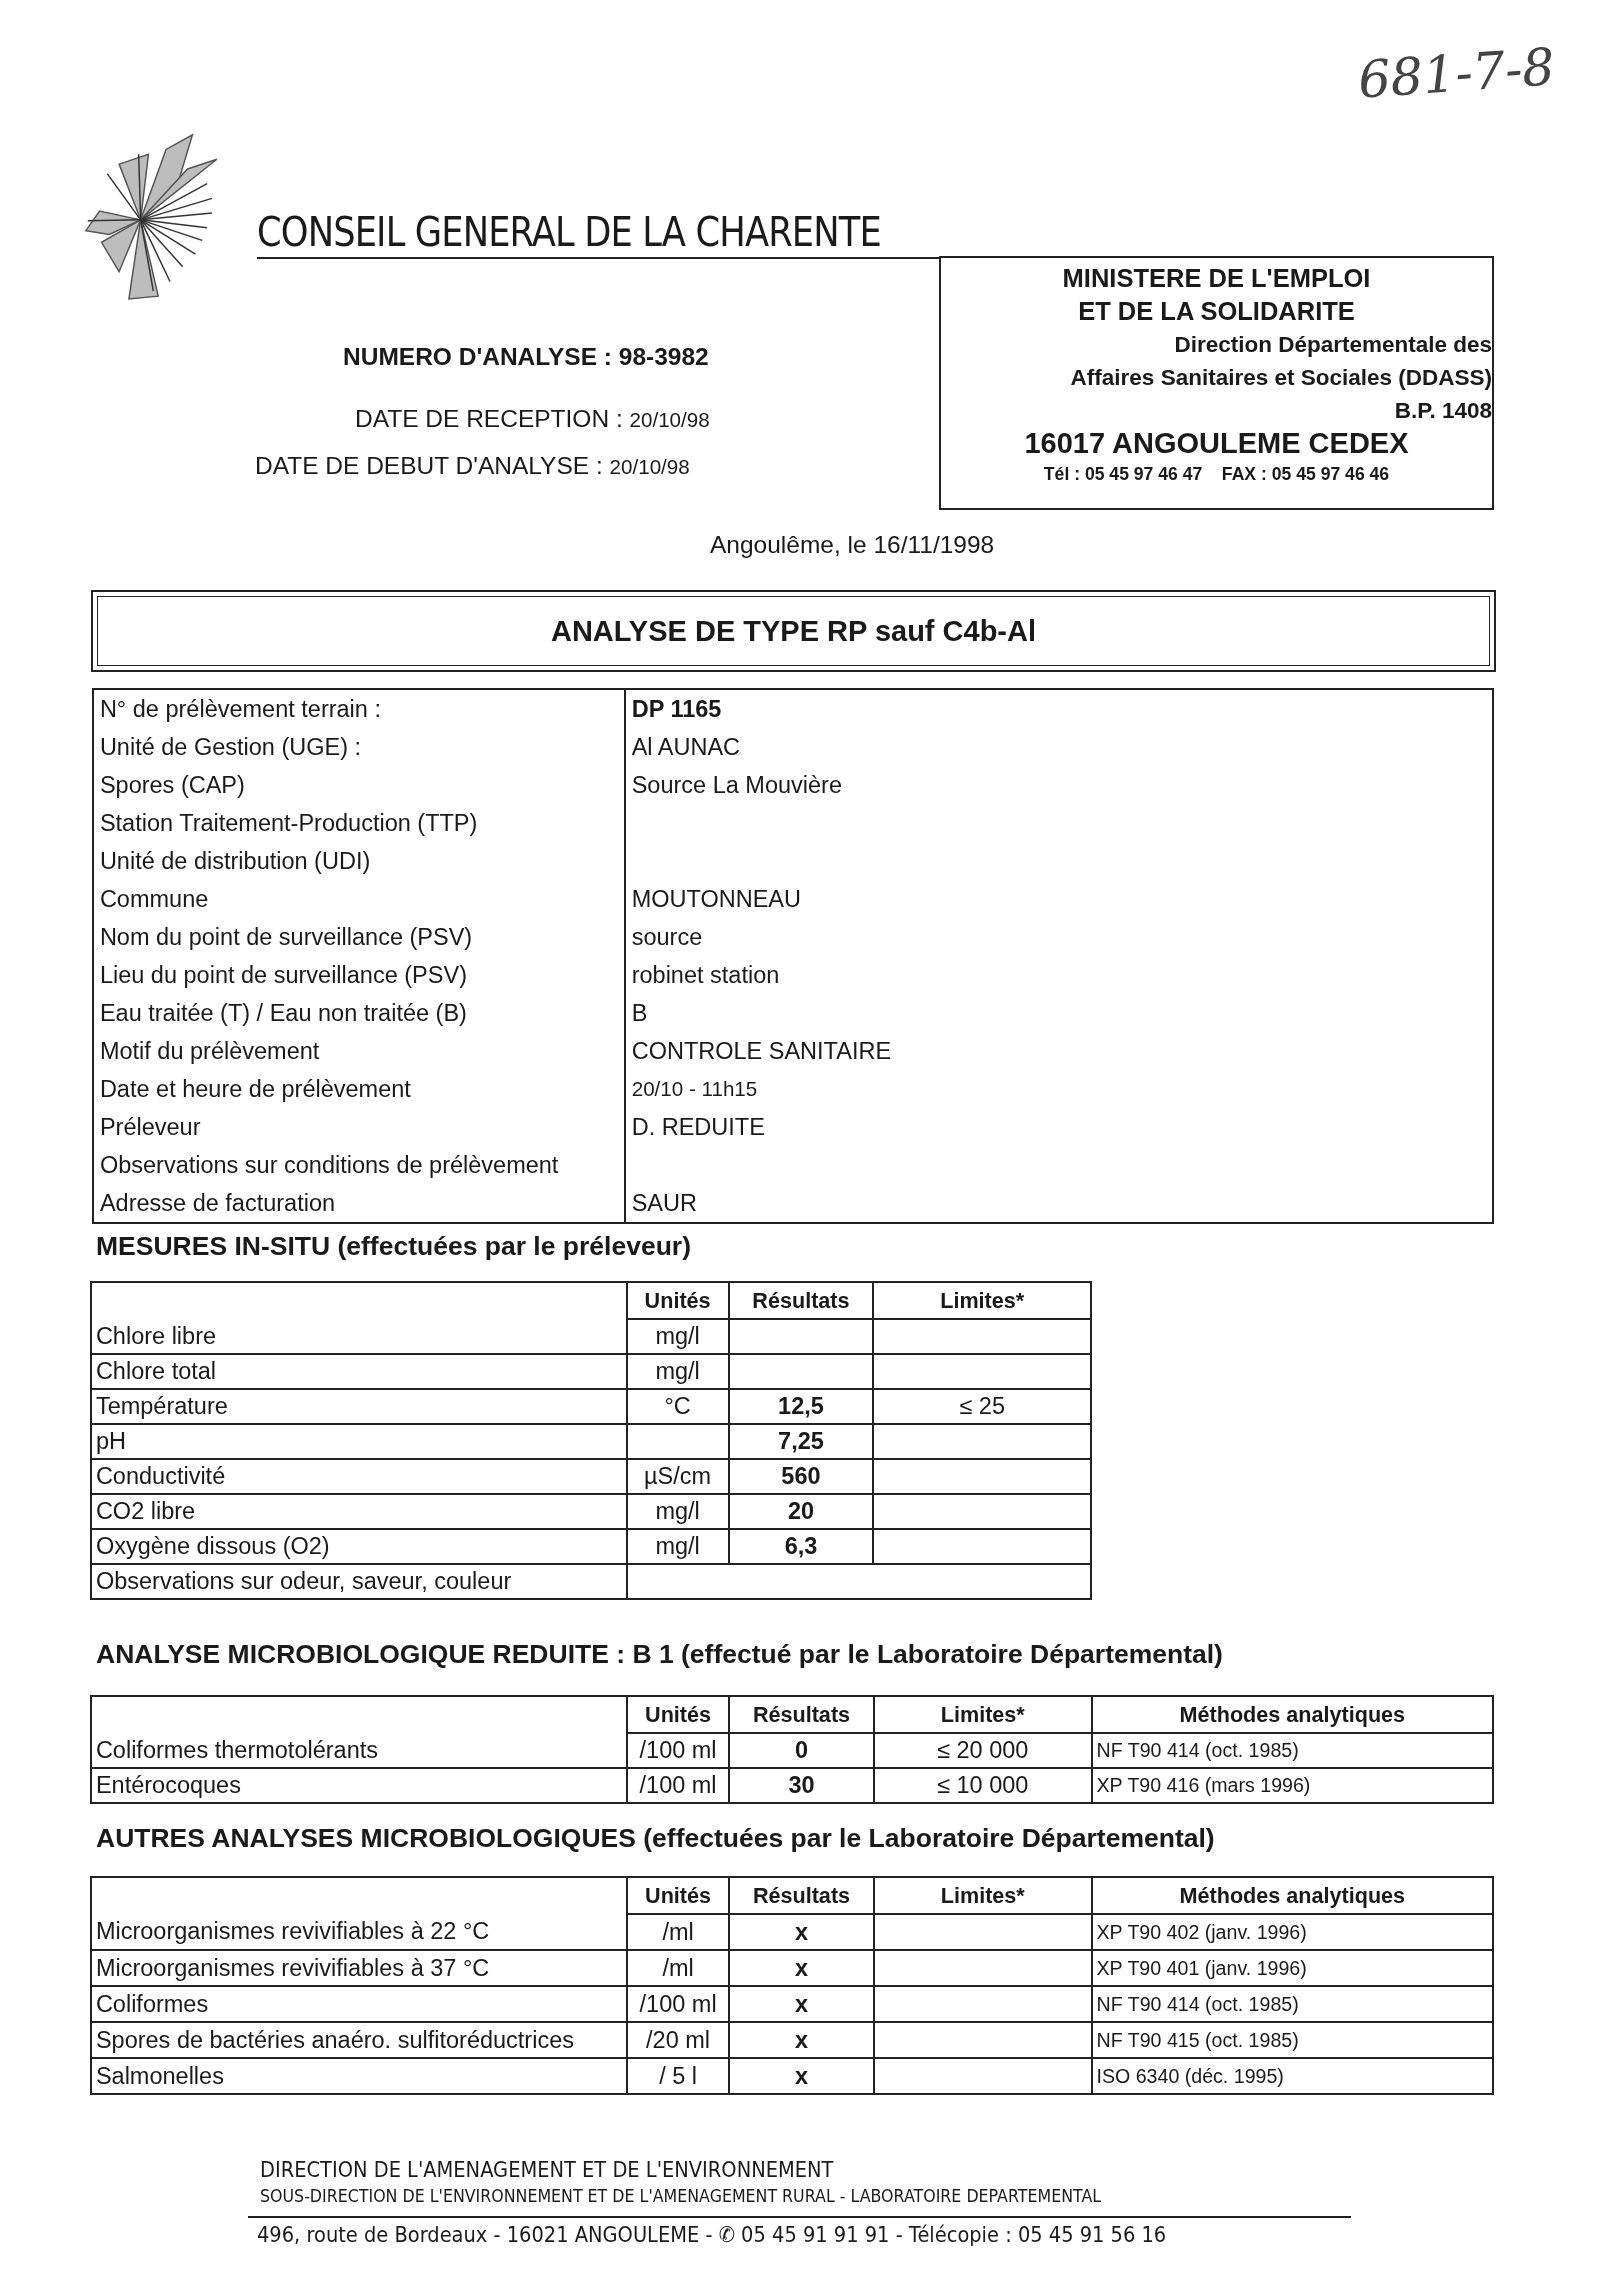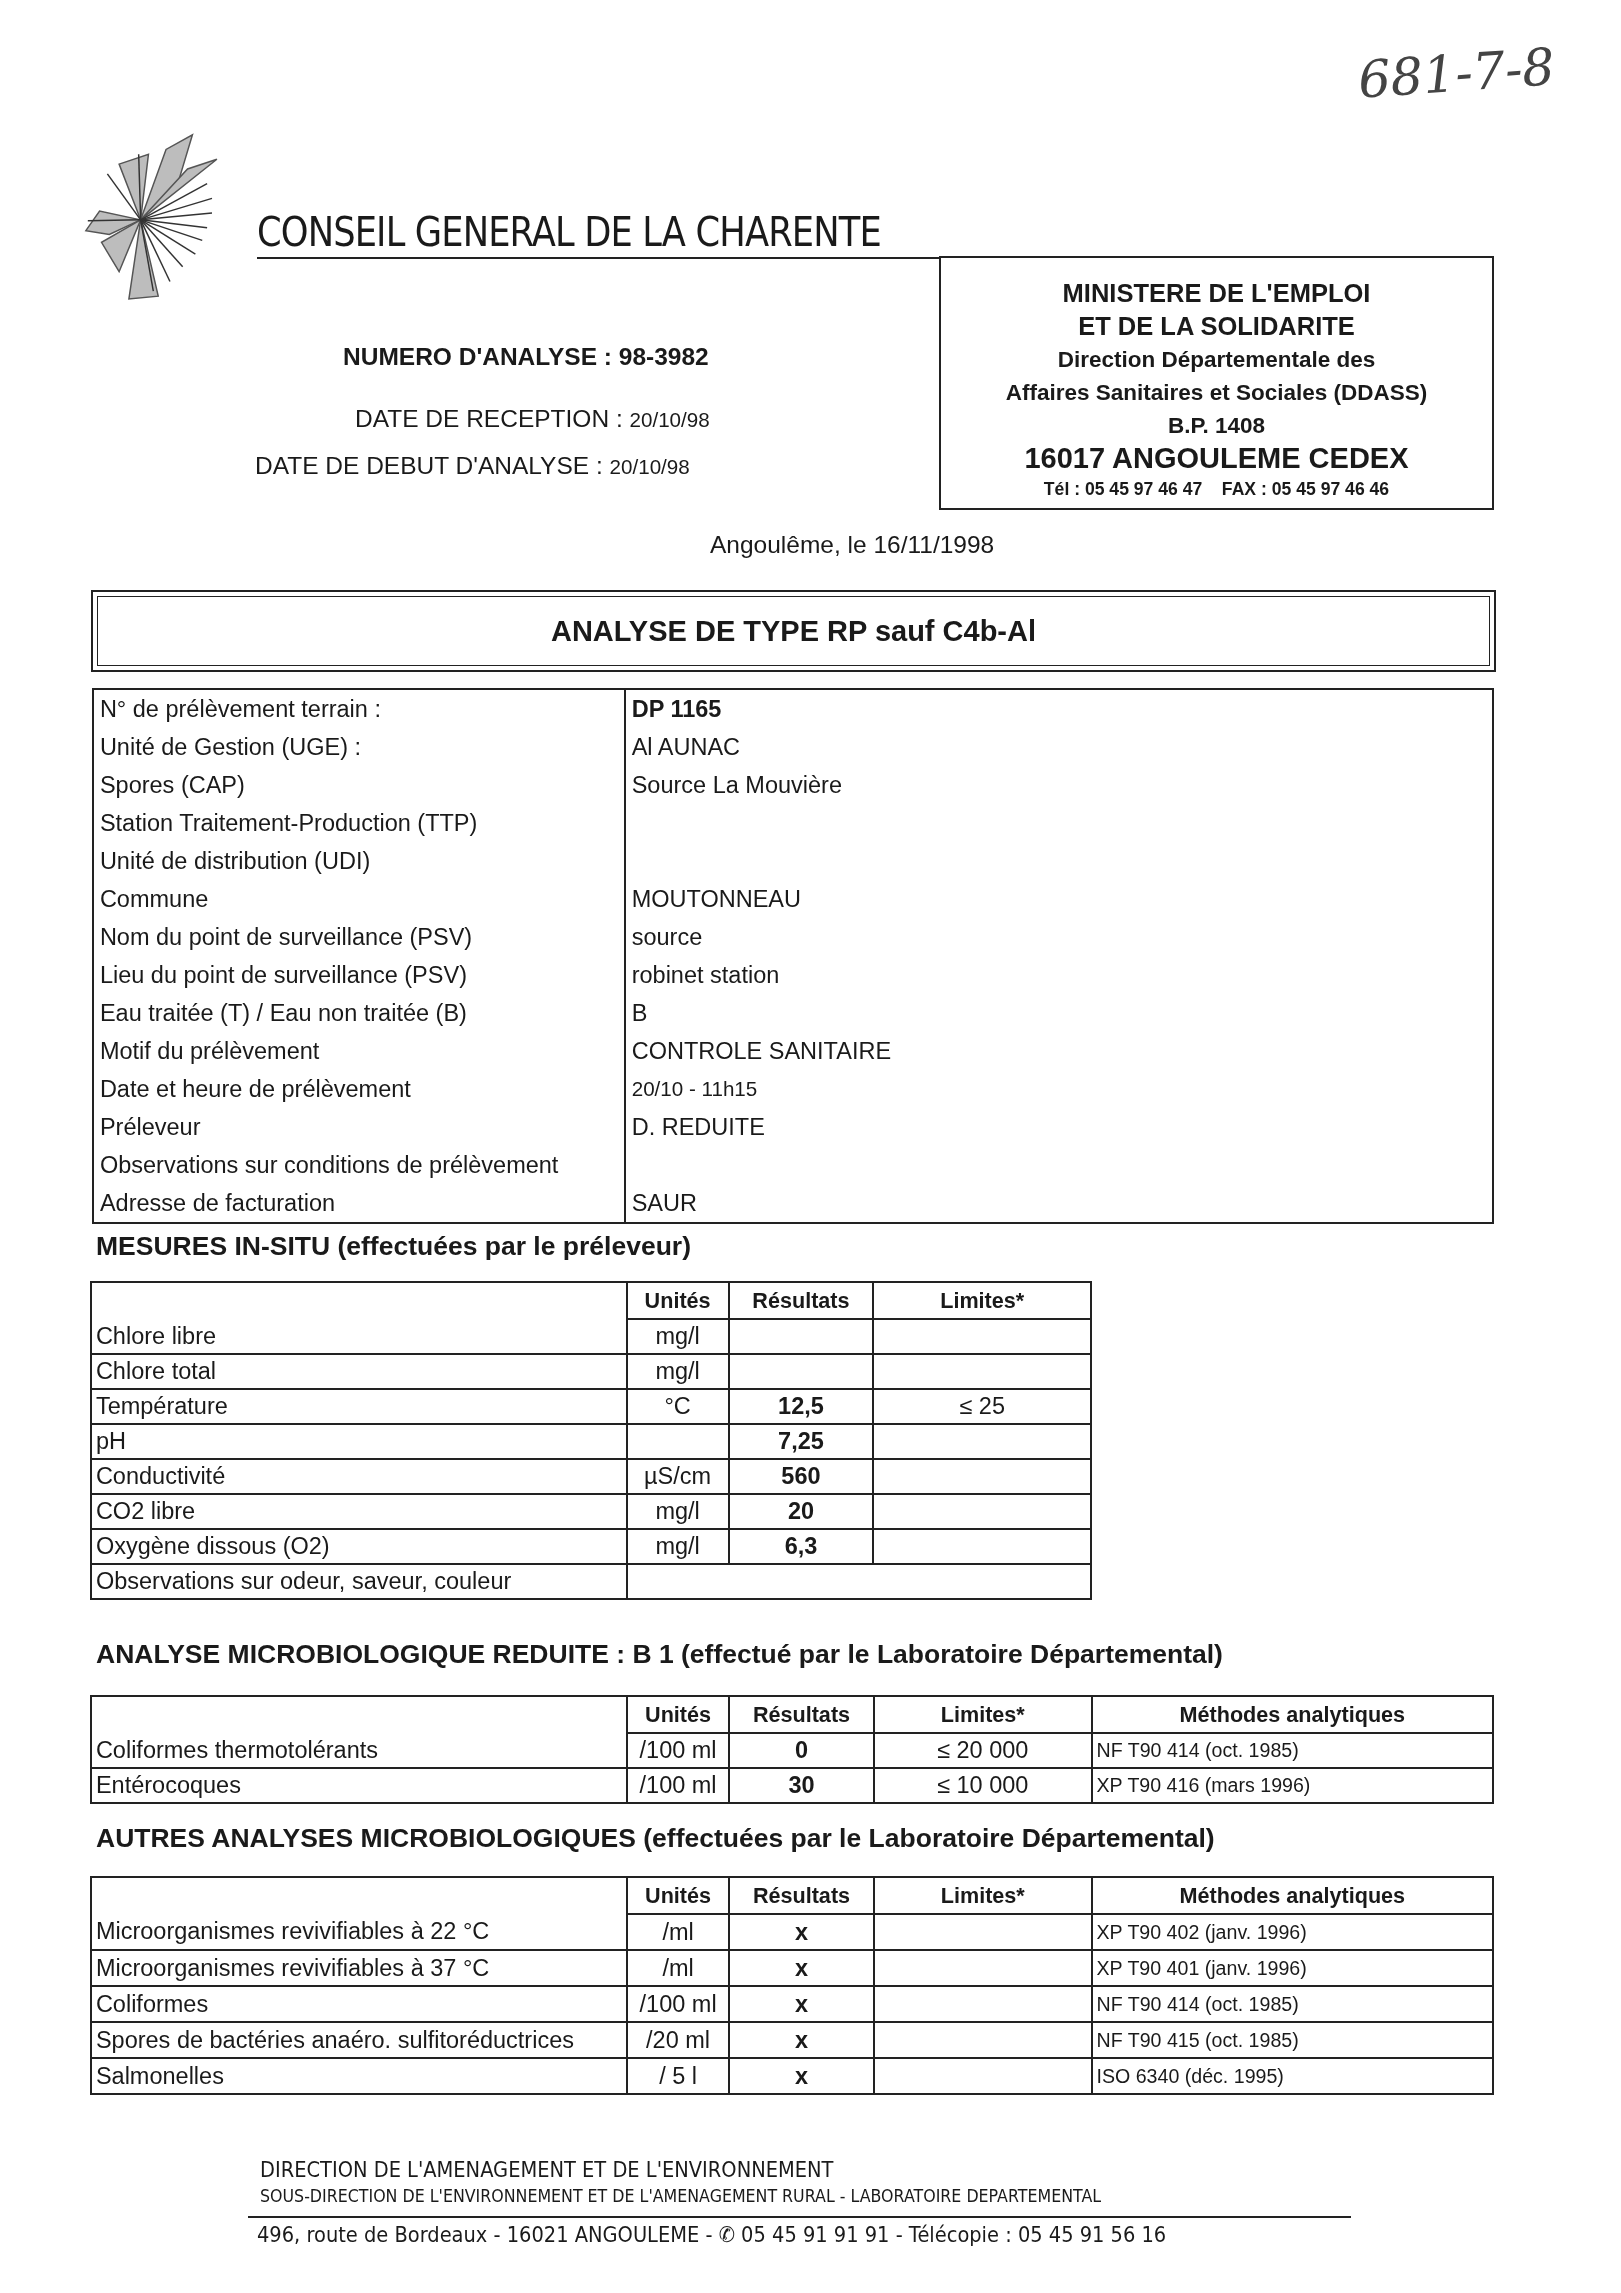--- a/index.html
+++ b/index.html
@@ -4,23 +4,23 @@
 <style>
   html, body { margin:0; padding:0; background:#ffffff; }
   body { width:1621px; height:2294px; position:relative; overflow:hidden; color:#1a1a1a;
          font-family:"Liberation Sans", sans-serif; }
   .abs { position:absolute; }
   .logo { left:80px; top:125px; width:176px; height:176px; }
   .org-title { left:257px; top:208px; font-size:41px; letter-spacing:-1px; font-family:"DejaVu Sans", sans-serif; transform:scaleX(0.86); transform-origin:left; white-space:nowrap; }
   .org-underline { left:257px; top:257px; width:682px; height:2px; background:#222; }
   .handwritten { left:1358px; top:44px; font-family:"DejaVu Serif", serif; font-style:italic; font-size:51px; color:#444; transform:rotate(-4deg); }
   .ministry-box { left:939px; top:256px; width:555px; height:254px; border:2px solid #222; box-sizing:border-box;
-                  text-align:center; font-weight:bold; padding-top:19px; }
+                  text-align:center; font-weight:bold; padding-top:4px; }
   .ministry-box .l1 { font-size:25.5px; line-height:33px; }
-  .ministry-box .l2 { font-size:22.5px; line-height:33px; }
+  .ministry-box .l2 { font-size:22.5px; line-height:33px;text-align:right; }
   .ministry-box .l3 { font-size:17.6px; line-height:29px; }
   .meta-row { position:absolute; white-space:nowrap; font-size:24.5px; }
   .meta-label { display:inline-block; text-align:right; }
   .meta-val { font-size:20.6px; }
   .date-place { left:710px; top:531px; font-size:24.5px; }
   .type-box { left:91px; top:590px; width:1405px; height:82px; border:2.9px solid #222; box-sizing:border-box; }
   .type-box-inner { position:absolute; left:3.9px; top:3.9px; right:3.9px; bottom:3.9px; border:1.5px solid #222;
                     display:flex; align-items:center; justify-content:center; font-weight:bold; font-size:29px; }
   table { border-collapse:collapse; position:absolute; }
   td, th { border:2px solid #222; padding:0 3.9px; font-size:23.5px; font-weight:normal; }

